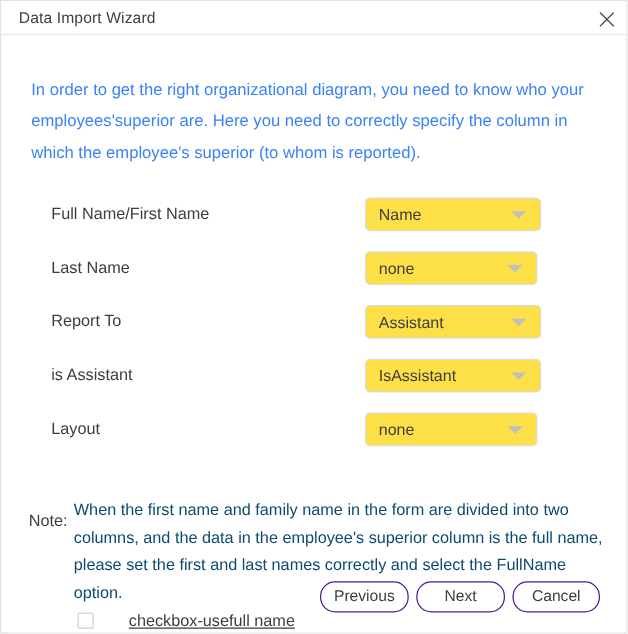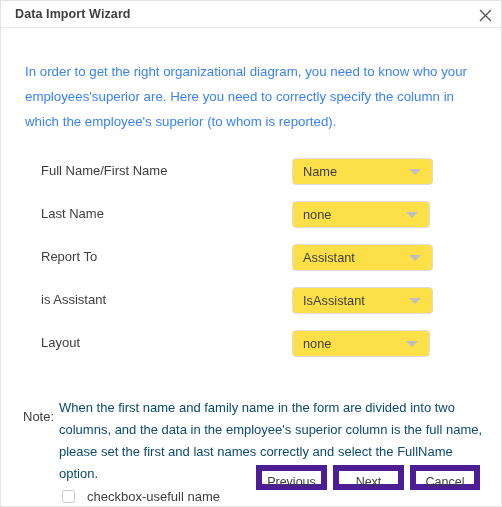--- a/index.html
+++ b/index.html
@@ -28,21 +28,20 @@
   
   #titlebar {
     position: absolute;
     left: 0;
     top: 0;
     width: 502px;
     height: 27px;
     background: #ffffff;
     border-bottom: 1px solid #e8e8e8;
     box-sizing: border-box;
-    font-weight: bold;
   }
   #title-text {
     position: absolute;
     left: 14px;
     top: 6px;
     font-size: 12.5px;
     color: #3f3f3f;
     letter-spacing: 0.1px;
     white-space: nowrap;
   }
@@ -151,22 +150,22 @@
     position: absolute;
     left: 255px;
     top: 464px;
     height: 25px;
   }
   .btn {
     position: absolute;
     top: 0;
     height: 25px;
     background: #ffffff;
-    border: 6px solid #4c1d95;
-    border-radius: 0;
+    border: 1px solid #4c1d95;
+    border-radius: 12px;
     box-sizing: border-box;
     font-family: "Liberation Sans", sans-serif;
     font-size: 12.5px;
     color: #3d3d3d;
     cursor: pointer;
     padding: 0;
     line-height: 23px;
     text-align: center;
   }
   #btn-previous { left: 0px;   width: 71px; }
@@ -185,24 +184,25 @@
   #checkbox-box {
     width: 13px;
     height: 13px;
     border: 1px solid #cfcfcf;
     border-radius: 2px;
     background: #ffffff;
     box-sizing: border-box;
     flex: none;
   }
   #checkbox-label {
-    margin-left: 12px;
-    font-size: 13px;
-    color: #3d3d3d;
-    white-space: nowrap;
+    margin-left: 28px;
+    font-size: 13px;
+    color: #3d3d3d;
+    white-space: nowrap;
+    text-decoration: underline;
   }
 </style>
 </head>
 <body>
 
 <div id="dialog">
 
   <div id="titlebar">
     <div id="title-text">Data Import Wizard</div>
     <div id="close-btn">

